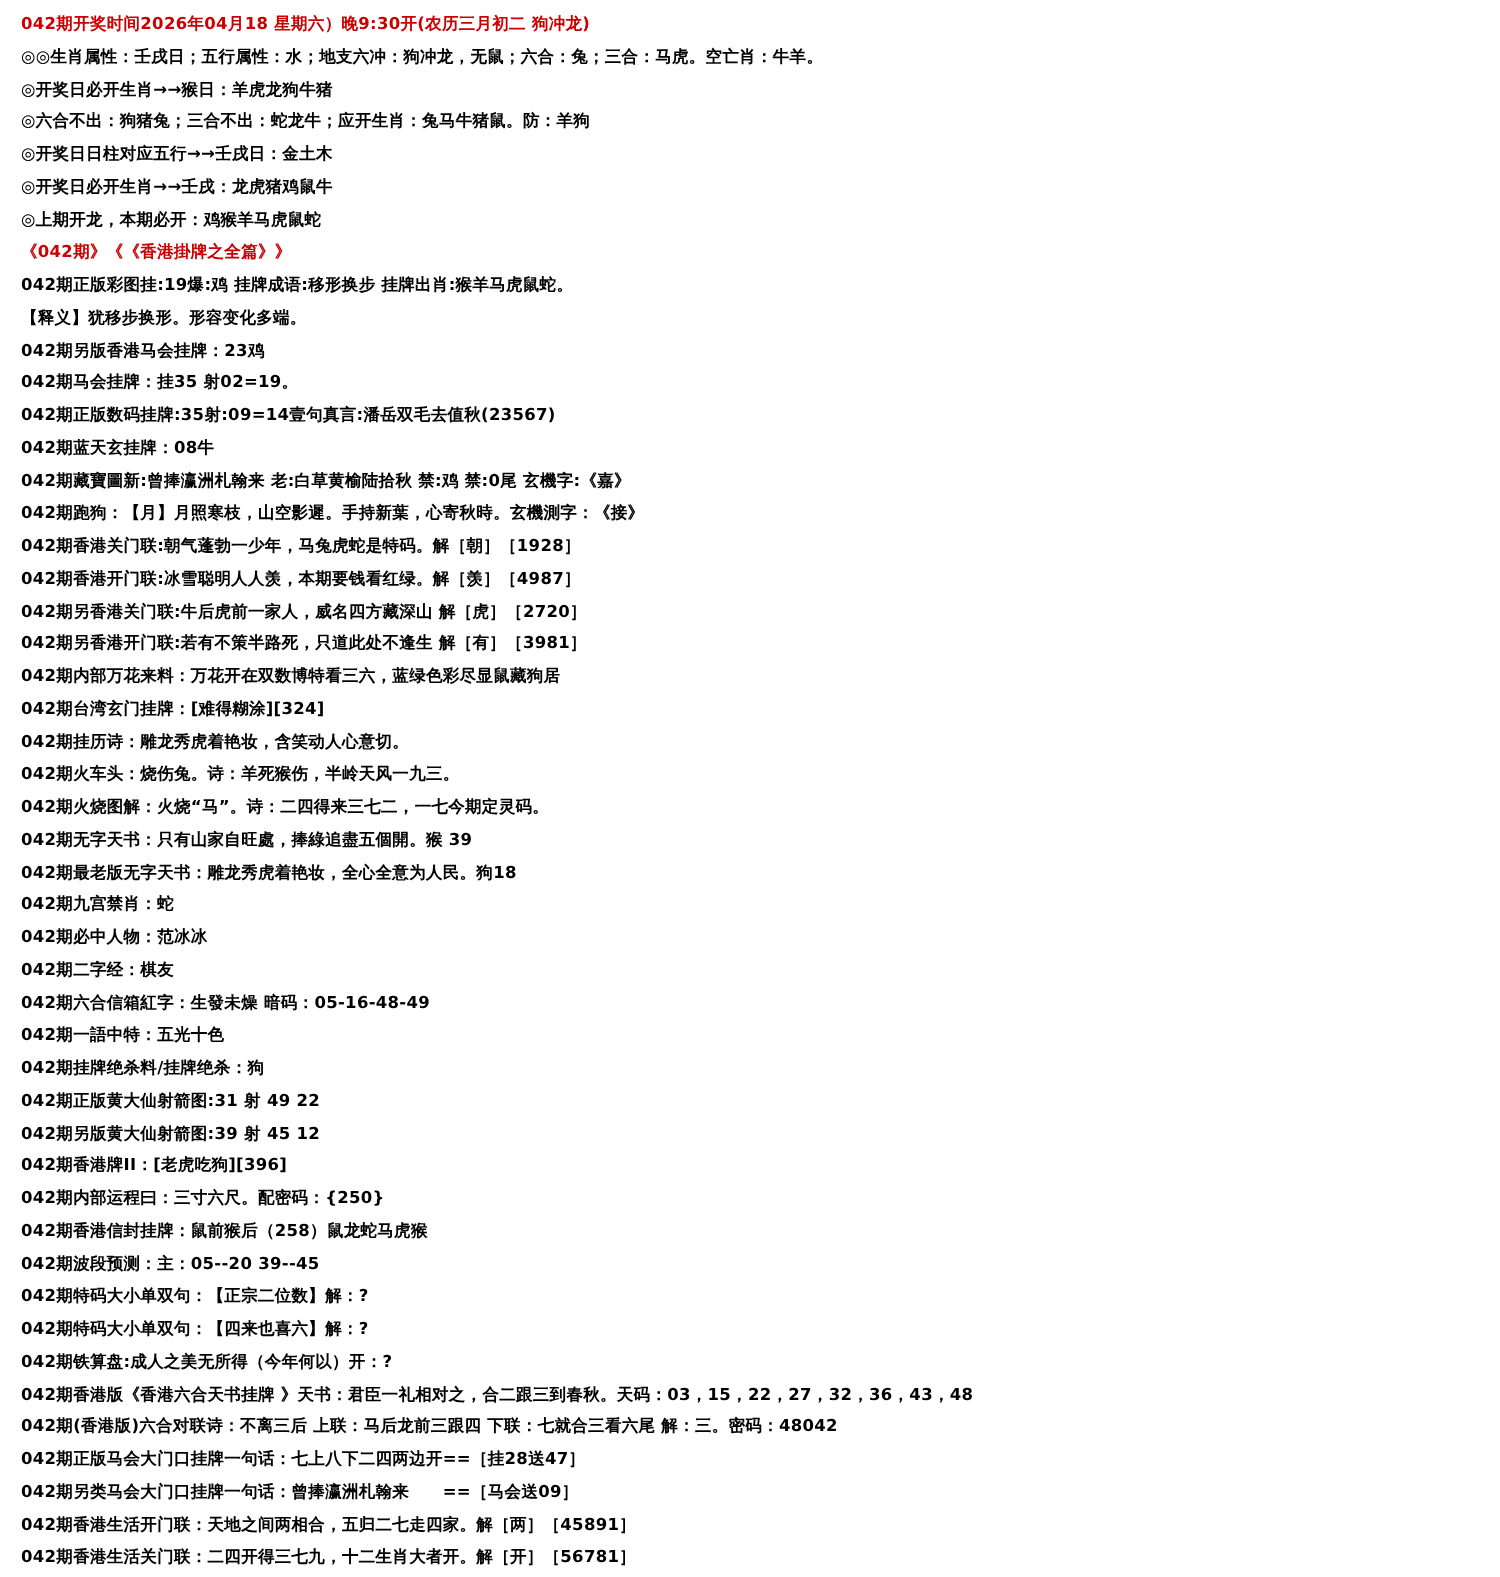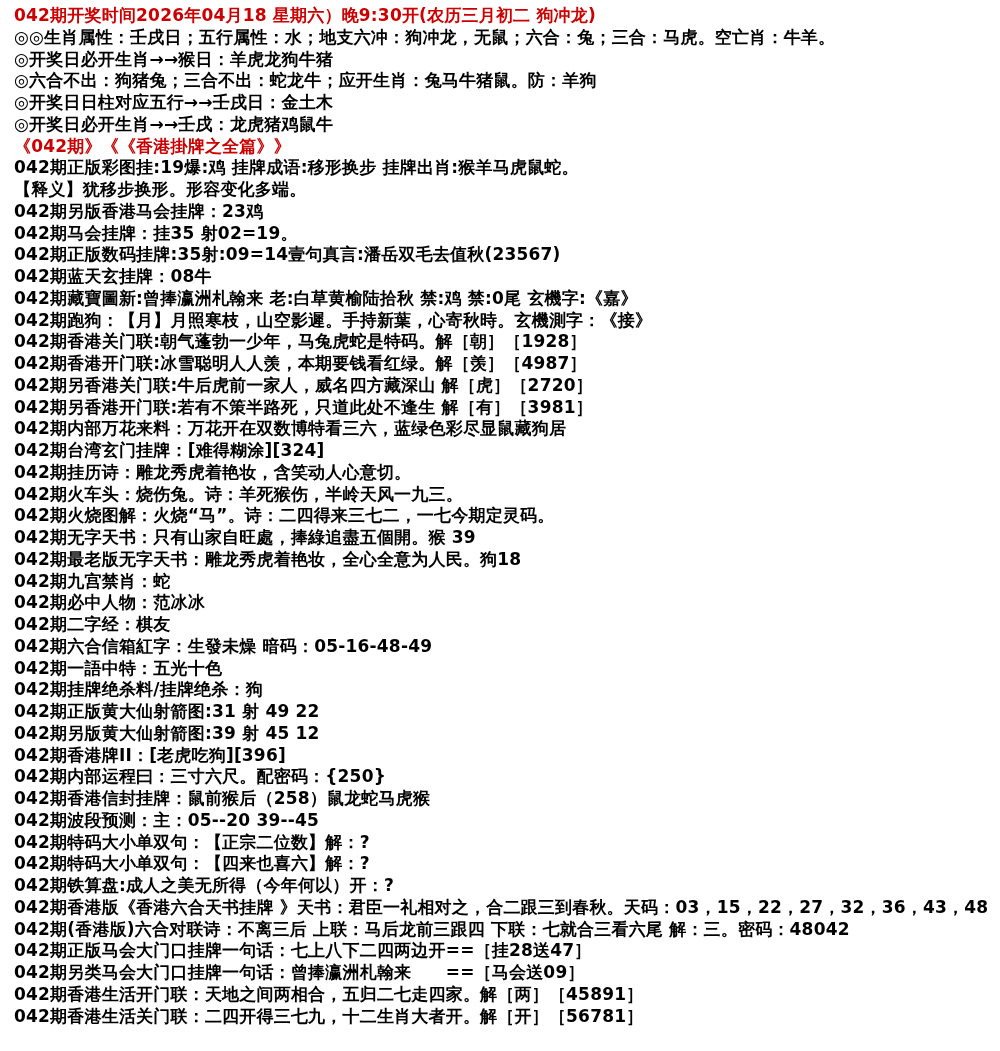--- a/index.html
+++ b/index.html
@@ -10,21 +10,21 @@
   body {
     width: 1000px;
     height: 1051px;
     overflow: hidden;
     font-family: "DejaVu Sans", "Liberation Sans", sans-serif;
   }
   .doc {
     padding: 5px 4px 0 14px;
   }
   .line {
-    font-size: 17px;
+    font-size: 11px;
     font-weight: 700;
     line-height: 21.75px;
     height: 21.75px;
     color: #000000;
     white-space: pre;
     letter-spacing: 0.2px;
   }
   .line.red {
     color: #cc0000;
   }
@@ -32,20 +32,21 @@
 </head>
 <body>
 
 <main class="doc">
     <div class="line red">042期开奖时间2026年04月18 星期六）晚9:30开(农历三月初二 狗冲龙)</div>
     <div class="line">◎◎生肖属性：壬戌日；五行属性：水；地支六冲：狗冲龙，无鼠；六合：兔；三合：马虎。空亡肖：牛羊。</div>
     <div class="line">◎开奖日必开生肖→→猴日：羊虎龙狗牛猪</div>
     <div class="line">◎六合不出：狗猪兔；三合不出：蛇龙牛；应开生肖：兔马牛猪鼠。防：羊狗</div>
     <div class="line">◎开奖日日柱对应五行→→壬戌日：金土木</div>
     <div class="line">◎开奖日必开生肖→→壬戌：龙虎猪鸡鼠牛</div>
+    <div class="line">◎上期开龙，本期必开：鸡猴羊马虎鼠蛇</div>
     <div class="line red">《042期》《《香港掛牌之全篇》》</div>
     <div class="line">042期正版彩图挂:19爆:鸡 挂牌成语:移形换步 挂牌出肖:猴羊马虎鼠蛇。</div>
     <div class="line">【释义】犹移步换形。形容变化多端。</div>
     <div class="line">042期另版香港马会挂牌：23鸡</div>
     <div class="line">042期马会挂牌：挂35 射02=19。</div>
     <div class="line">042期正版数码挂牌:35射:09=14壹句真言:潘岳双毛去值秋(23567)</div>
     <div class="line">042期蓝天玄挂牌：08牛</div>
     <div class="line">042期藏寶圖新:曾捧瀛洲札翰来 老:白草黄榆陆拾秋 禁:鸡 禁:0尾 玄機字:《嘉》</div>
     <div class="line">042期跑狗：【月】月照寒枝，山空影遲。手持新葉，心寄秋時。玄機測字：《接》</div>
     <div class="line">042期香港关门联:朝气蓬勃一少年，马兔虎蛇是特码。解［朝］［1928］</div>

